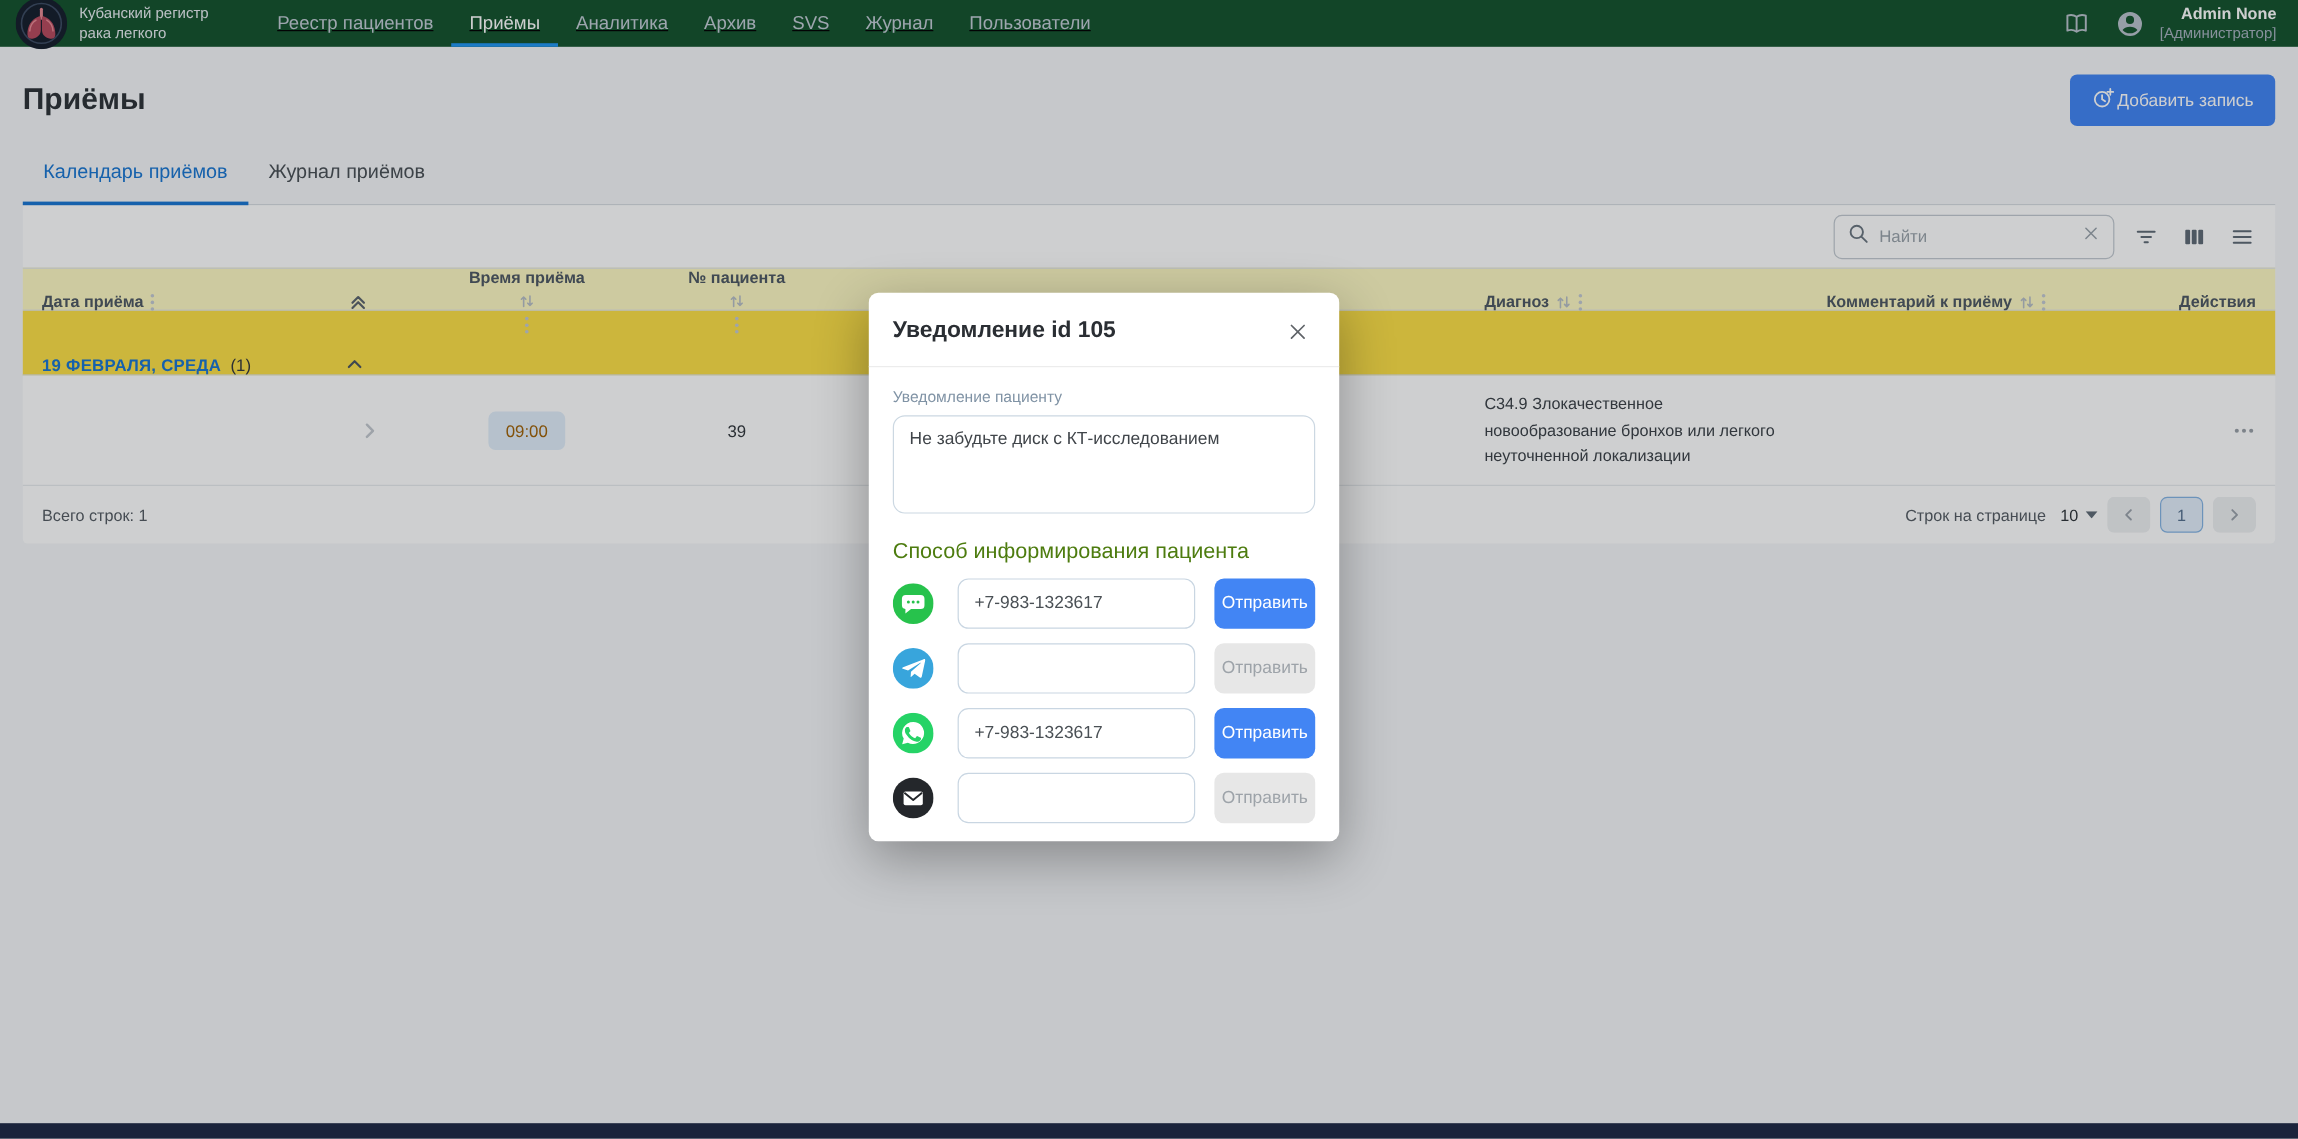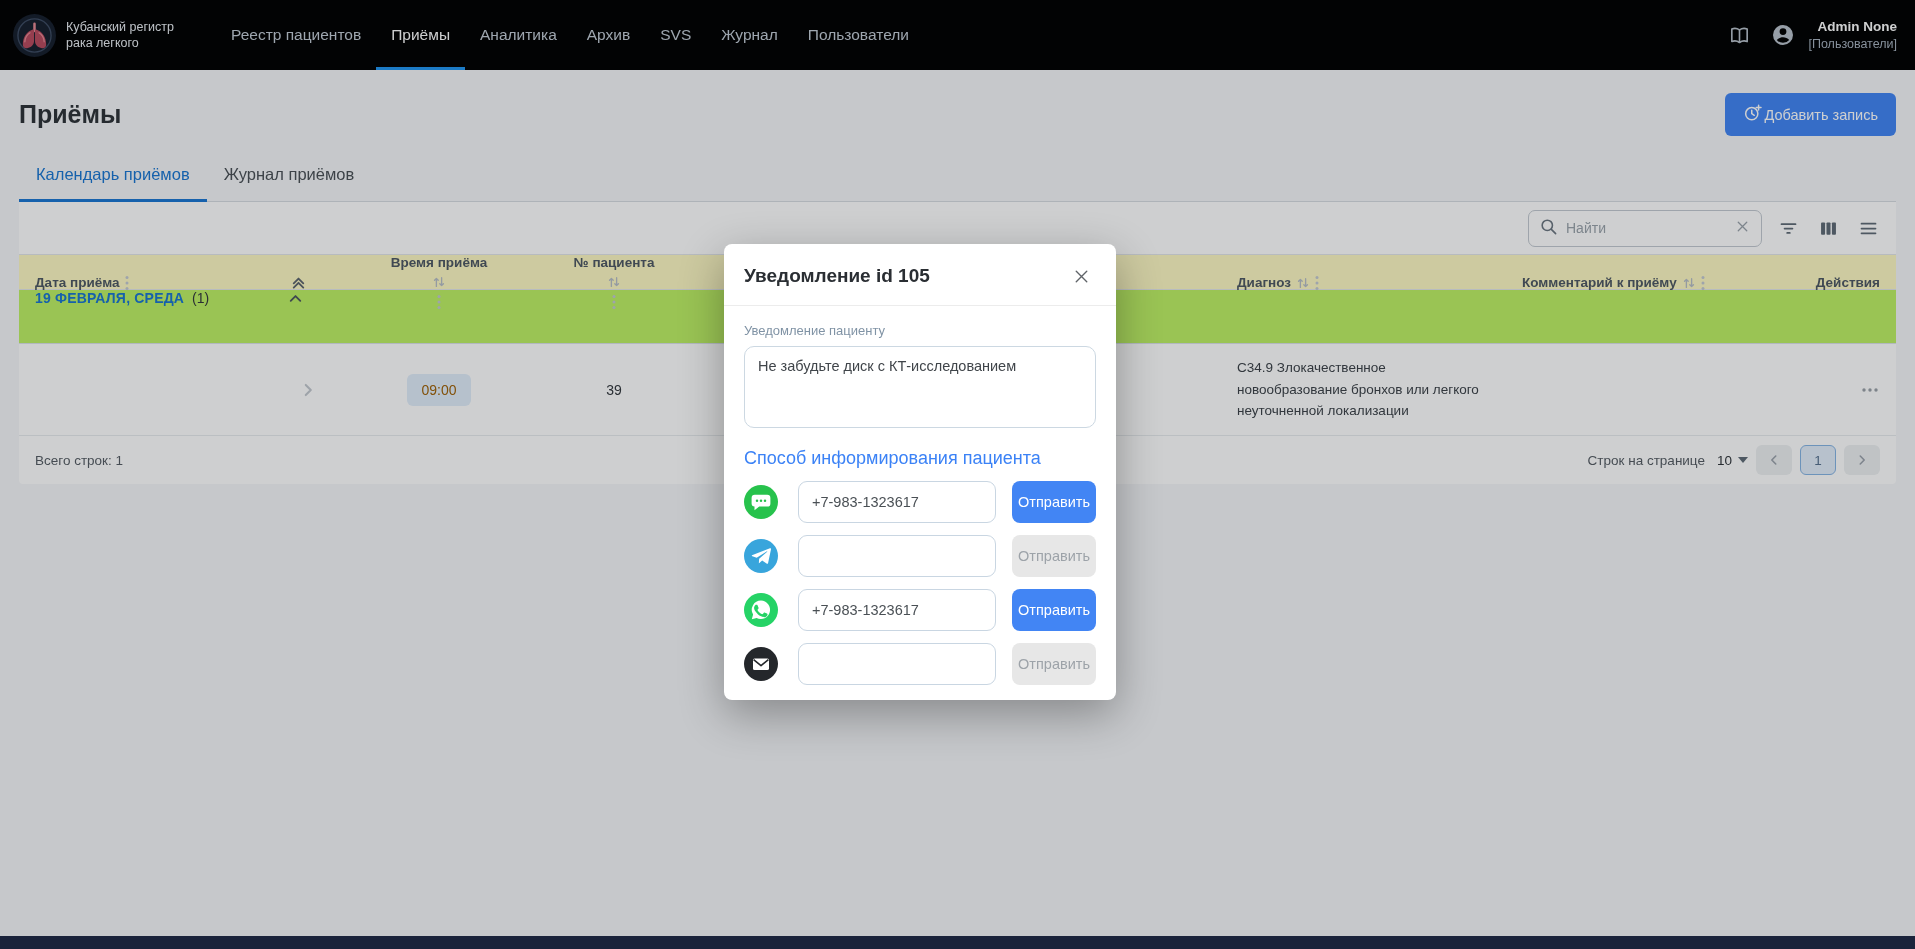--- a/index.html
+++ b/index.html
@@ -2,21 +2,21 @@
 <html><head>
 <meta charset="utf-8">
 <style>
   * { box-sizing: border-box; margin: 0; padding: 0; }
   html,body { width:1915px; height:949px; }
   body {
     font-family: "Liberation Sans", "DejaVu Sans", sans-serif;
     background:#f5f7f9; overflow:hidden; position:relative;
   }
   
-  .navbar { height:70px; background:#000000; display:flex; align-items:center; padding:0 18px 0 13px; }
+  .navbar { height:39px; background:#14532d; display:flex; align-items:center; padding:0 18px 0 13px; }
   .logo { width:43px; height:43px; flex:0 0 auto; }
   .brand { width:122px; margin-left:10px; color:#e9edf2; font-size:12.5px; line-height:1.3; }
   .nav { display:flex; height:100%; margin-left:28px;text-decoration:underline; }
   .nav-item { display:flex; align-items:center; height:100%; padding:3px 15px 0; font-size:15.5px;
               color:#c3ccd6; cursor:pointer; border-bottom:3px solid transparent; white-space:nowrap; }
   .nav-item.active { color:#ffffff; border-bottom-color:#2196f3; }
   .nav-spacer { flex:1; }
   .nav-icon-btn { width:34px; height:34px; display:flex; align-items:center; justify-content:center; margin-left:10px; cursor:pointer; }
   .user { margin-left:8px; text-align:right; line-height:1.3; }
   .user-name { color:#ffffff; font-size:13.5px; font-weight:bold; }
@@ -40,21 +40,21 @@
   .search-box input::placeholder { color:#9aa3ab; }
   .tool-icon { width:28px; height:28px; display:flex; align-items:center; justify-content:center; margin-left:12px; cursor:pointer; }
   .grid-cols { display:grid; grid-template-columns:350px 140px 210px 1fr 285px 295px 95px; }
   .thead { background:#fef9c3; border-top:1px solid #e3e7ea; border-bottom:1px solid #e3e7ea;
            height:36px; align-items:center; font-size:13.5px; color:#4e5863;font-weight:bold; }
   .th { display:flex; align-items:center; gap:5px; }
   .th-left { padding-left:16px; }
   .th-center { justify-content:center;flex-direction:column; }
   .th-right { justify-content:flex-end; padding-right:16px; }
   .collapse-all { margin-left:auto; margin-right:62px; cursor:pointer; display:flex; }
-  .group-row { height:54px; background:#bef264; border-bottom:1px solid #dde3ea; display:flex; align-items:flex-start; padding-left:16px; }
+  .group-row { height:54px; background:#fde047; border-bottom:1px solid #dde3ea; display:flex; align-items:flex-end; padding-left:16px; }
   .group-left { width:252px; font-size:14px; }
   .group-date { color:#1976d2; font-weight:bold; letter-spacing:.2px; }
   .group-count { color:#33383d; margin-left:4px; }
   .data-row { height:92px; border-bottom:1px solid #e8ebee; align-items:center; background:#fff; }
   .cell { font-size:14px; color:#33383d; display:flex; align-items:flex-end; }
   .cell-expand { justify-content:flex-end; padding-right:52px; }
   .cell-center { justify-content:center; }
   .cell-left { padding-left:16px; }
   .cell-right { justify-content:flex-end; padding-right:16px; }
   .time-chip { background:#e1eefb; color:#a16207; font-weight:500; border-radius:6px; padding:8px 14px; font-size:14px; cursor:pointer; }
@@ -73,21 +73,21 @@
   .modal { position:absolute; left:724px; top:244px; width:392px; background:#fff; border-radius:8px;
            box-shadow:0 14px 45px rgba(0,0,0,0.32); z-index:20; }
   .modal-header { display:flex; align-items:center; justify-content:space-between;
                   padding:19px 22px 16px 20px; border-bottom:1px solid #ececec; }
   .modal-title { font-size:19px; font-weight:600; color:#2a2e33; }
   .modal-close { width:26px; height:26px; border:none; background:none; cursor:pointer; display:flex; align-items:center; justify-content:center; }
   .modal-body { padding:0 20px 15px; }
   .field-label { margin-top:17px; font-size:13px; color:#8093a5; }
   .note-area { margin-top:8px; width:100%; height:82px; border:1.5px solid #ccd8e2; border-radius:10px;
                padding:11px 13px; font-size:14.5px; color:#40454a; font-family:inherit; resize:none; outline:none; }
-  .section-title { margin-top:16px; font-size:18px; font-weight:500; color:#3b82f6; }
+  .section-title { margin-top:16px; font-size:18px; font-weight:500; color:#4d7c0f; }
   .channel-row { margin-top:12px; display:flex; align-items:center; }
   .channel-icon { width:34px; height:34px; flex:0 0 auto; margin-right:20px; }
   .channel-input { width:198px; height:42px; border:1.5px solid #c9d6e2; border-radius:9px; padding:0 13px;
                    font-size:14.5px; color:#4a5055; font-family:inherit; outline:none; }
   .btn-send { margin-left:16px; width:95px; height:42px; border:none; border-radius:8px;
               font-size:14.5px; font-weight:500; font-family:inherit; cursor:pointer; }
   .btn-send.enabled { background:#4285f4; color:#fff; }
   .btn-send.disabled { background:#e7e7e7; color:#9da3a9; cursor:default; }
 </style>
 </head>
@@ -122,21 +122,21 @@
       <path d="M12 6.2v13.1"></path>
     </svg>
   </span>
   <span class="nav-icon-btn">
     <svg width="24" height="24" viewBox="0 0 24 24" fill="#b9c2cc">
       <path fill-rule="evenodd" d="M12 2a10 10 0 1 0 0 20 10 10 0 0 0 0-20zm0 3.2a3.4 3.4 0 1 1 0 6.8 3.4 3.4 0 0 1 0-6.8zm0 14.6a8 8 0 0 1-6.2-2.9c1.5-1.8 3.8-2.7 6.2-2.7s4.7.9 6.2 2.7a8 8 0 0 1-6.2 2.9z"></path>
     </svg>
   </span>
   <div class="user">
     <div class="user-name">Admin None</div>
-    <div class="user-role">[Пользователи]</div>
+    <div class="user-role">[Администратор]</div>
   </div>
 </header>
 
 <main class="content">
   <div class="page-head">
     <h1 class="page-title">Приёмы</h1>
     <button class="btn-add">
       <span>
         <svg width="20" height="20" viewBox="0 0 24 24" fill="none" stroke="#ffffff" stroke-width="1.8" stroke-linecap="round">
           <circle cx="10.5" cy="12.8" r="7.3"></circle>

